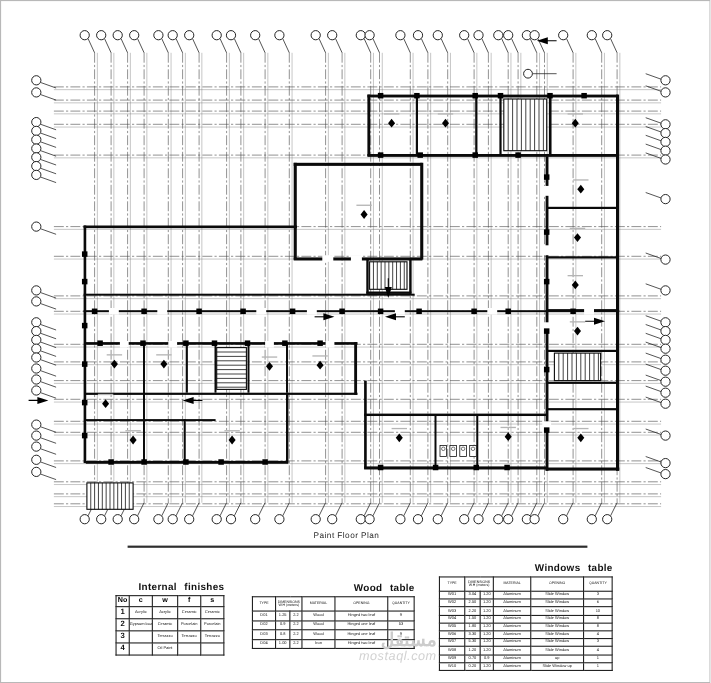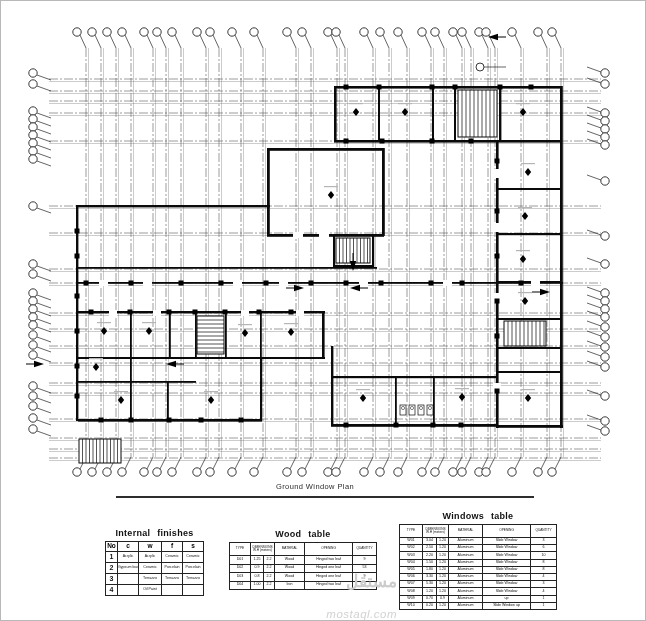--- a/index.html
+++ b/index.html
@@ -14,42 +14,42 @@
     position:absolute;top:481px;left:0;width:628px;text-align:center;
     font-size:7.5px;color:#2a2a2a;letter-spacing:.4px;
   }
   .title-rule{
     position:absolute;top:495px;left:115px;width:418px;
     border-top:2px solid #2e2e2e;height:0;
   }
 
   .tbl-block{position:absolute;}
   .tbl-title{
-    font-size:9px;font-weight:bold;color:#111;text-align:center;
+    font-size:9px;font-weight:bold;color:#111;text-align:right;
     word-spacing:4px;letter-spacing:.3px;margin-bottom:3px;white-space:nowrap;
   }
   table{border-collapse:collapse;table-layout:fixed;background:#fff;border:1.5px solid #000;}
   th,td{border:1px solid #222;text-align:center;vertical-align:middle;padding:0;line-height:1.05;overflow:hidden;}
   .finishes{width:98px;}
   .finishes th{font-size:6.5px;font-weight:bold;height:9px;}
   .finishes td{font-size:3.6px;color:#111;height:10px;white-space:nowrap;}
   .finishes td.rownum{font-size:7px;font-weight:bold;}
   .small-tbl th{font-size:3.2px;font-weight:normal;color:#111;height:12px;white-space:normal;}
   .small-tbl td{font-size:3.6px;color:#111;white-space:nowrap;}
   .doors{width:147px;}
   .doors td{height:7.5px;}
   .windows{width:157px;}
   .windows td{height:6.2px;}
 
   .watermark{
     position:absolute;left:268px;top:572px;width:128px;text-align:right;
     color:#cccccc;pointer-events:none;z-index:5;
   }
   .wm-ar{font-size:17px;font-weight:bold;letter-spacing:1px;line-height:1;}
-  .wm-en{font-size:11.5px;letter-spacing:.5px;margin-top:18px;color:#d2d2d2;font-style:italic;}
+  .wm-en{font-size:11.5px;letter-spacing:.5px;margin-top:1px;color:#d2d2d2;font-style:italic;}
 </style>
 </head>
 <body>
 
 <div class="sheet">
 
   <svg class="plan" width="646" height="480" viewBox="0 0 646 480">
       <g>
         <line x1="85" y1="47" x2="85" y2="456" stroke="#4a4a4a" stroke-width="0.55" stroke-dasharray="9 2 2 2"></line>
         <line x1="87.5" y1="47" x2="87.5" y2="456" stroke="#6a6a6a" stroke-width="0.35"></line>
@@ -610,21 +610,21 @@
         <circle cx="420" cy="407" r="1.6" fill="none" stroke="#0a0a0a" stroke-width="0.5"></circle>
         <rect x="426" y="404" width="6" height="10" fill="#fff" stroke="#0a0a0a" stroke-width="0.7"></rect>
         <circle cx="429" cy="407" r="1.6" fill="none" stroke="#0a0a0a" stroke-width="0.5"></circle>
       </g>
       <g>
         <line x1="483" y1="66" x2="505" y2="66" stroke="#222" stroke-width="0.7"></line>
         <circle cx="479" cy="66" r="4" fill="#fff" stroke="#222" stroke-width="0.9"></circle>
       </g>
     </svg>
 
-  <div class="plan-title">Ground Window Plan</div>
+  <div class="plan-title">Paint Floor Plan</div>
   <div class="title-rule"></div>
 
   <div class="tbl-block" style="left:93px;top:527px;padding-left:11px;">
     <div class="tbl-title">Internal finishes</div>
     <table class="finishes">
       <colgroup>
           <col style="width:12px">
           <col style="width:21px">
           <col style="width:23px">
           <col style="width:21px">

